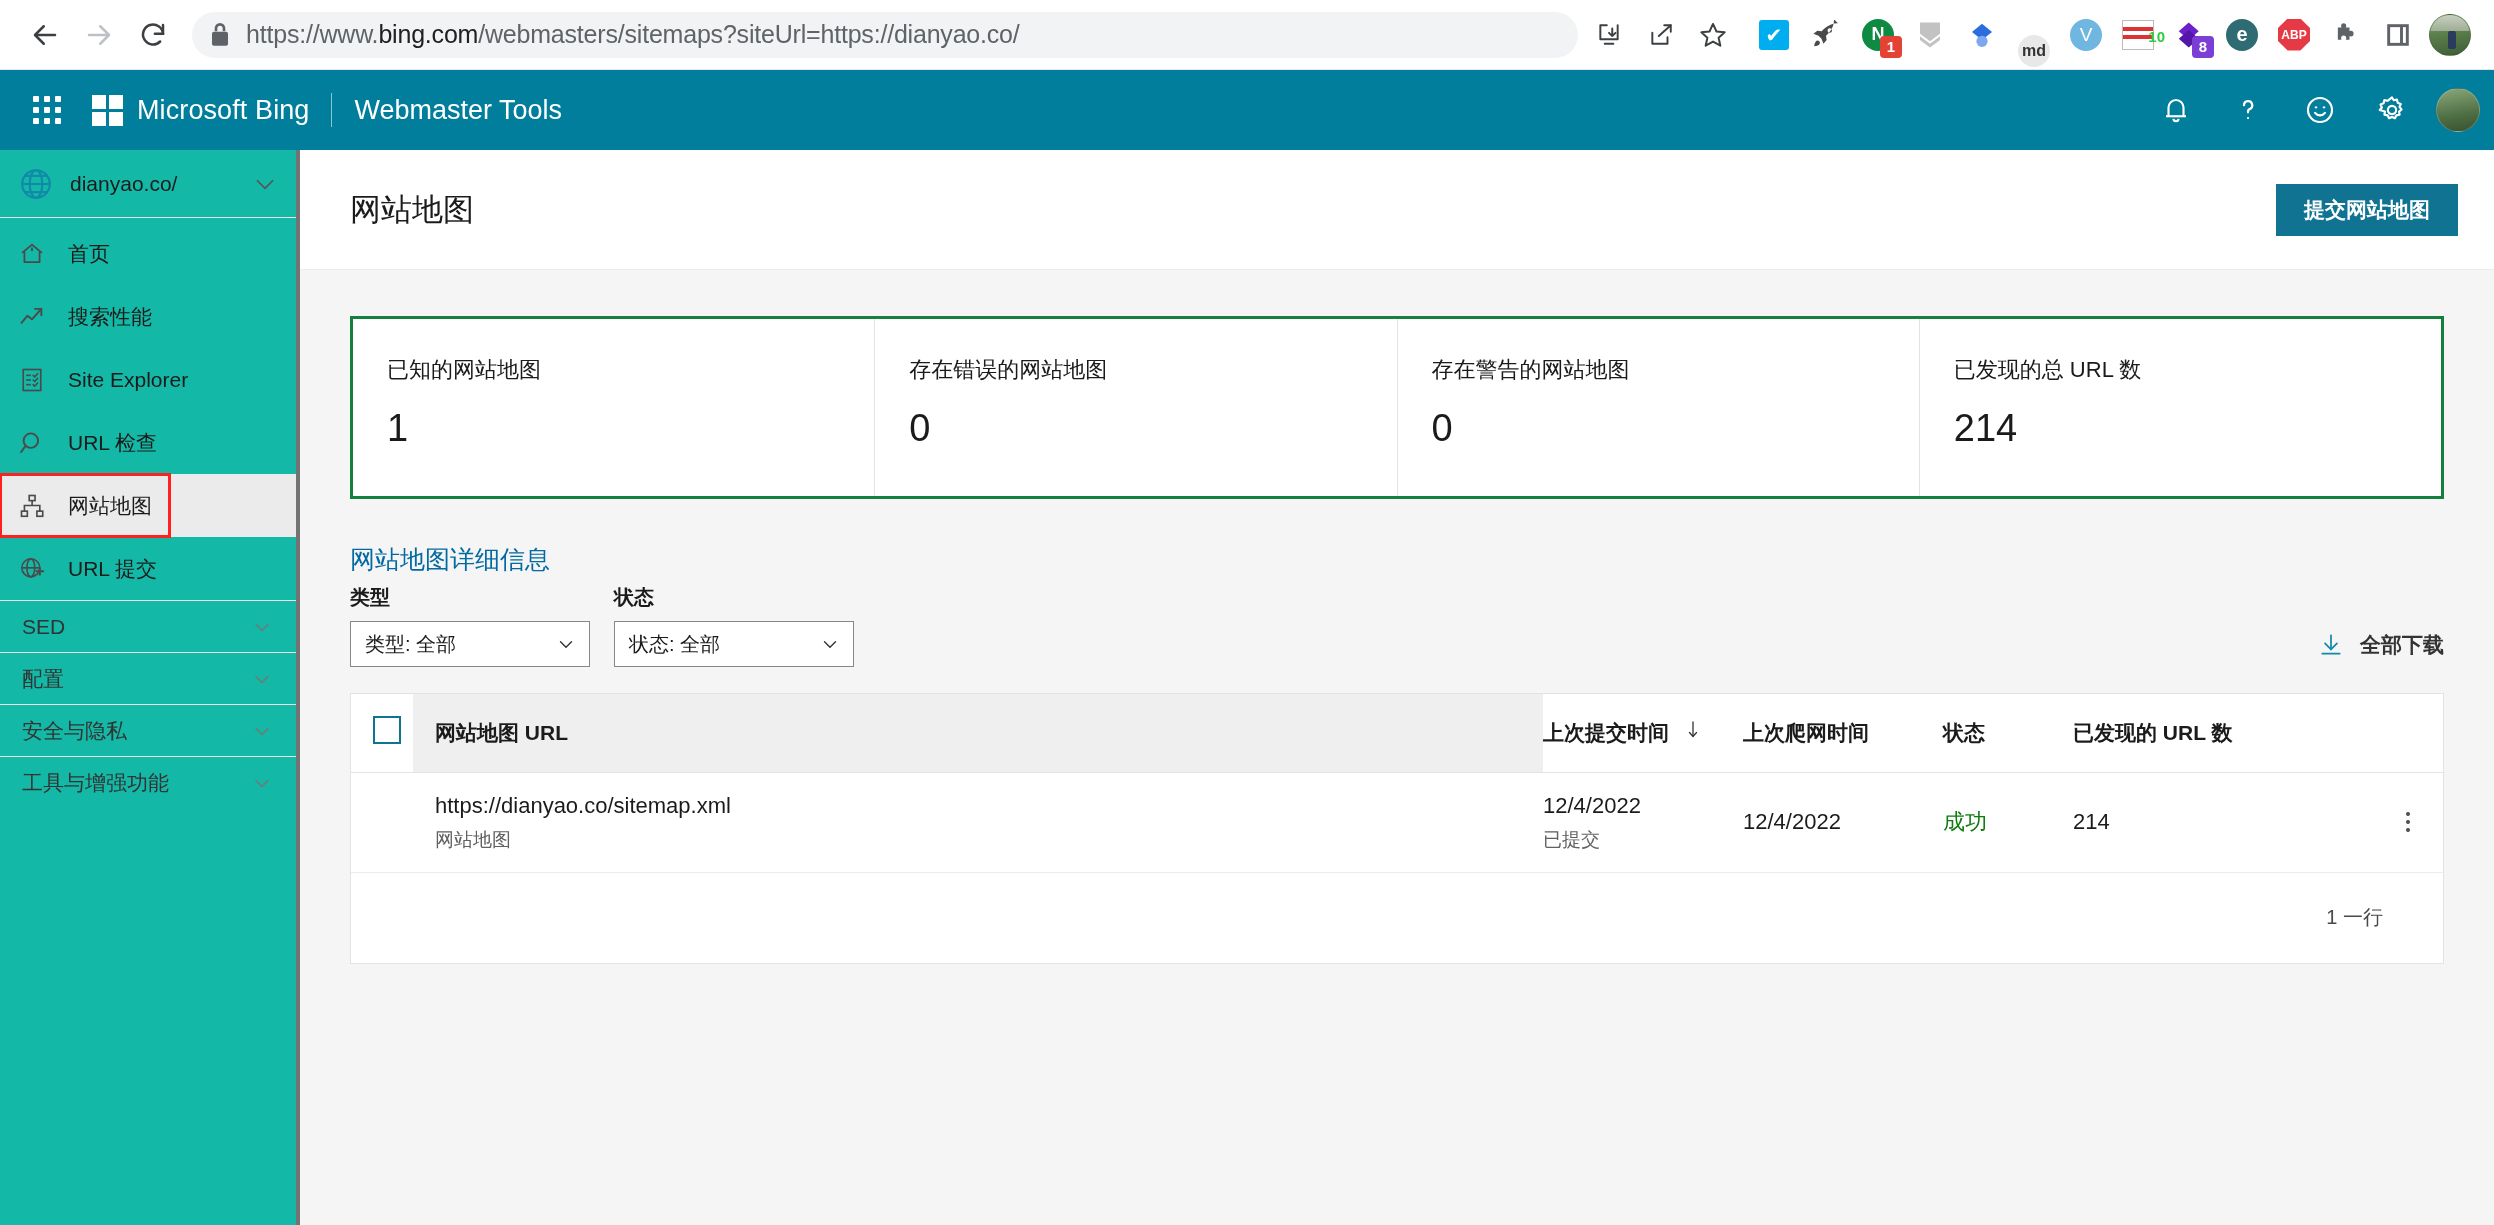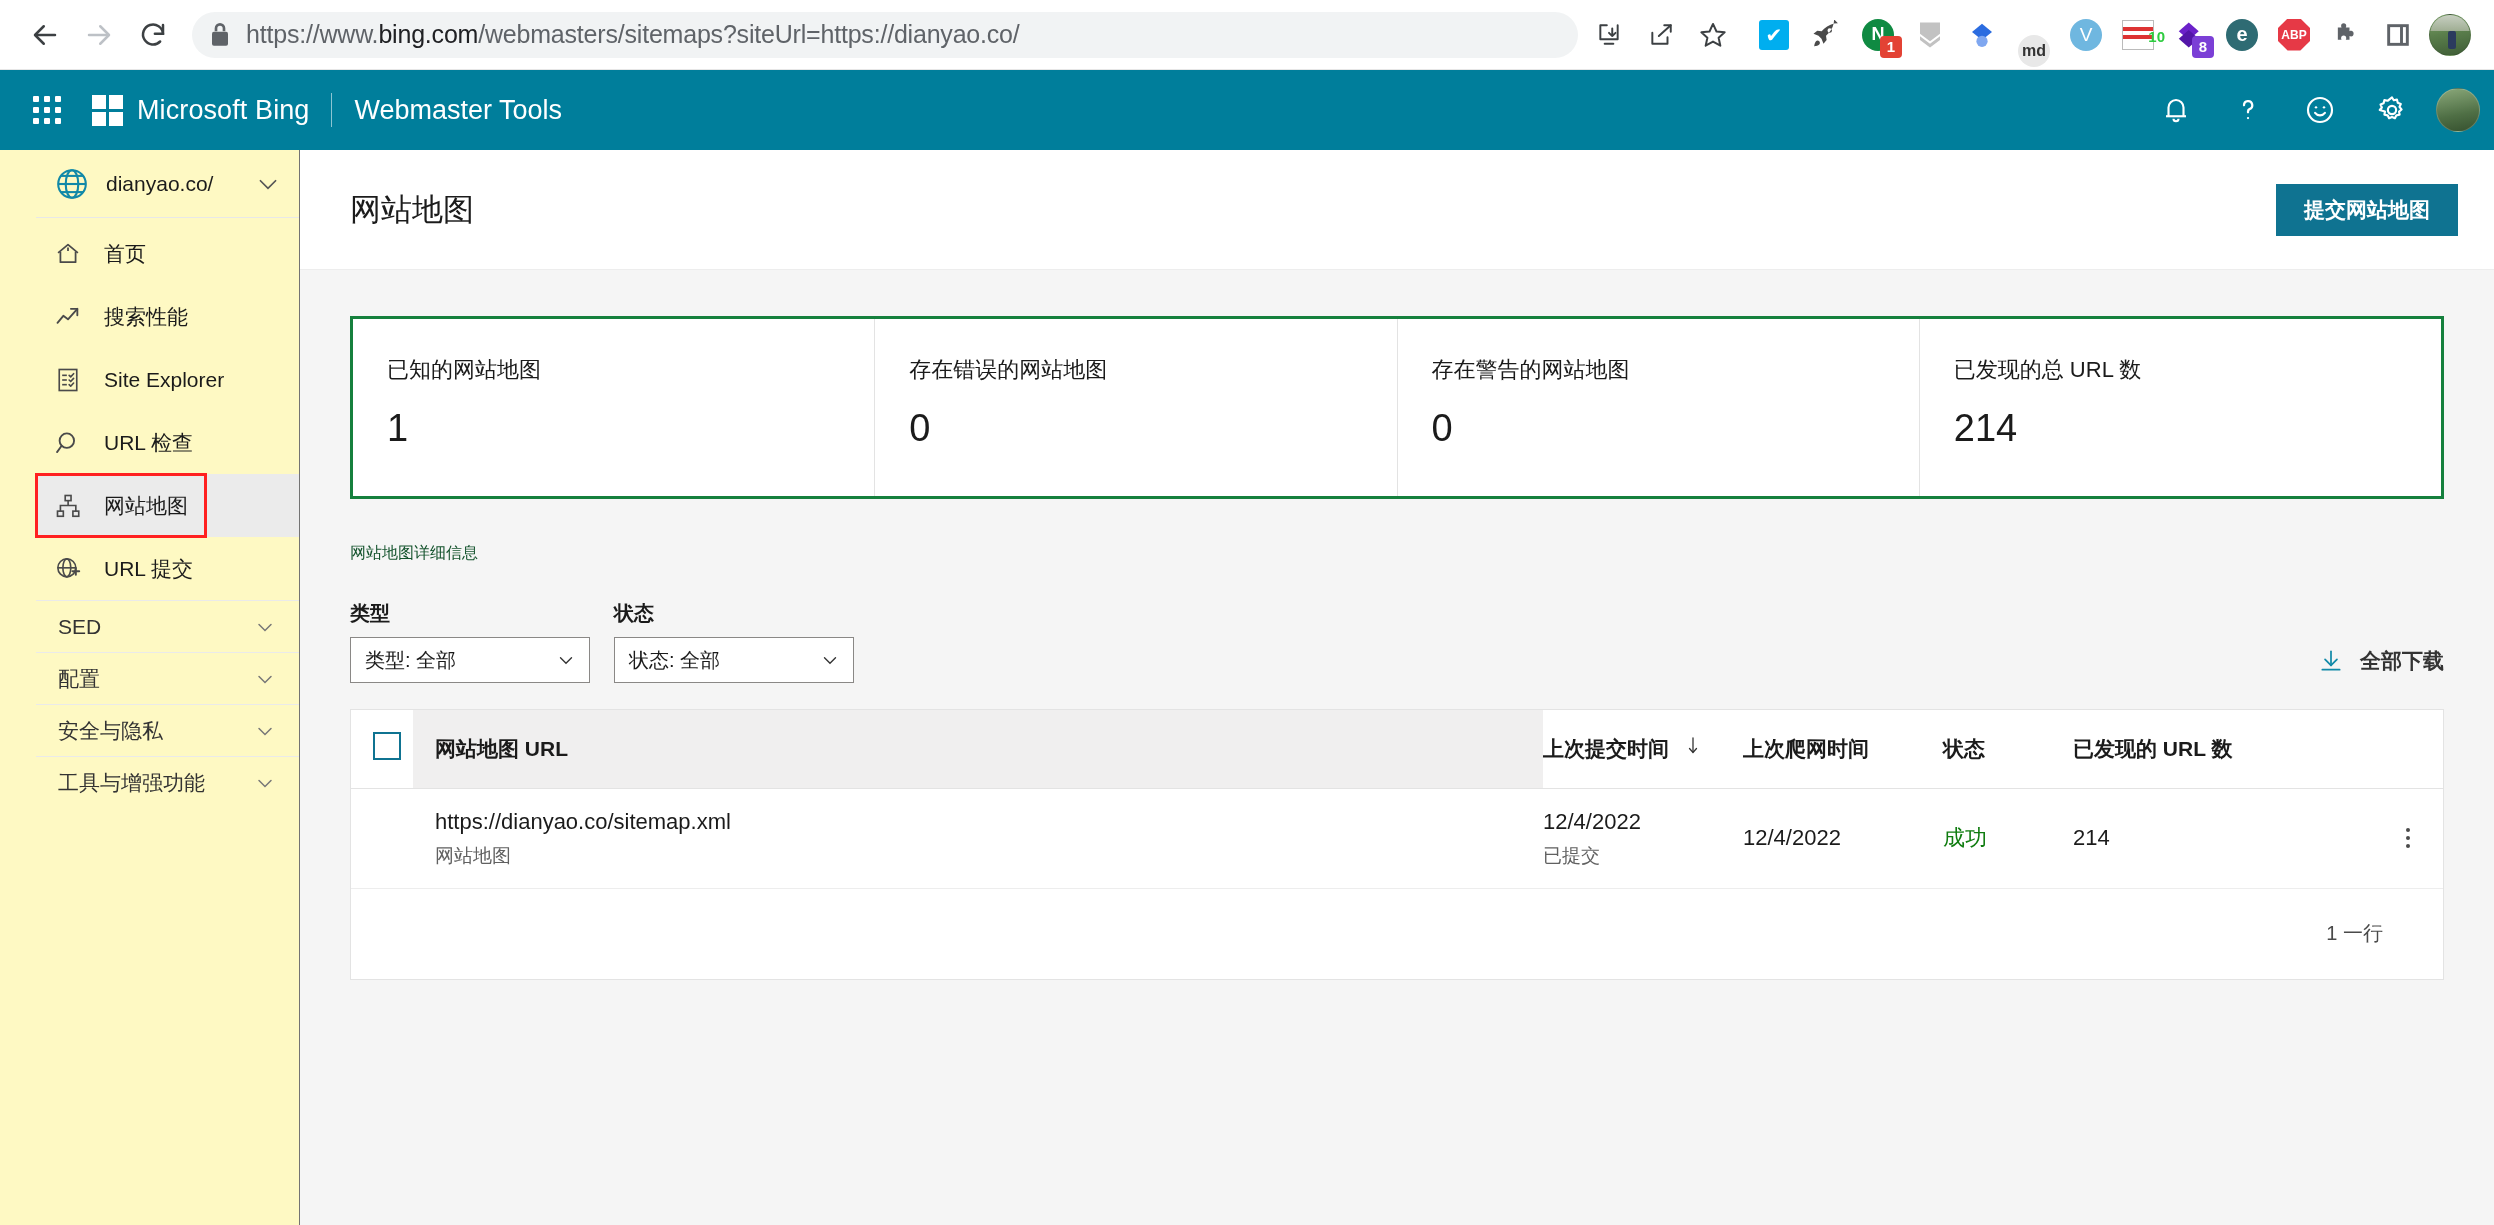--- a/index.html
+++ b/index.html
@@ -103,24 +103,23 @@
     border: 1px solid rgba(255,255,255,.2);
   }
 
   
   .app-body { display: flex; height: 1075px; }
 
   
   .sidebar {
     width: 300px;
     flex: 0 0 300px;
-    background: #fef9c3;
-    border-right: 1px solid #737373;
+    background: #14b8a6;
+    border-right: 4px solid #737373;
     overflow: hidden;
-    padding-left: 36px;
   }
   .site-picker {
     height: 68px;
     display: flex; align-items: center;
     padding: 0 18px 0 18px;
     border-bottom: 1px solid #e8e8e8;
   }
   .site-picker .globe { margin-right: 16px; display:flex; }
   .site-name { font-size: 21px; color: #1b1b1b; }
   .site-picker .chev { margin-left: auto; display:flex; }
@@ -194,21 +193,21 @@
   .stat-card {
     flex: 1 1 0;
     padding: 36px 34px 46px 34px;
     border-right: 1px solid #e3e3e3;
     min-height: 176px;
   }
   .stat-card:last-child { border-right: none; }
   .stat-label { font-size: 22px; color: #1b1b1b; margin-bottom: 22px; }
   .stat-value { font-size: 38px; color: #1b1b1b; font-weight: 400; }
 
-  .section-title { font-size: 16px; color: #14532d; margin: 44px 0 36px 0; }
+  .section-title { font-size: 25px; color: #0369a1; margin: 44px 0 8px 0; }
 
   .filter-row { display: flex; align-items: flex-end; }
   .filter-field { margin-right: 24px; }
   .filter-label { font-size: 20px; font-weight: bold; color: #1b1b1b; margin-bottom: 10px; }
   .select-box {
     width: 240px; height: 46px;
     background: #fff;
     border: 1px solid #8a8886;
     display: flex; align-items: center;
     padding: 0 12px 0 14px;

